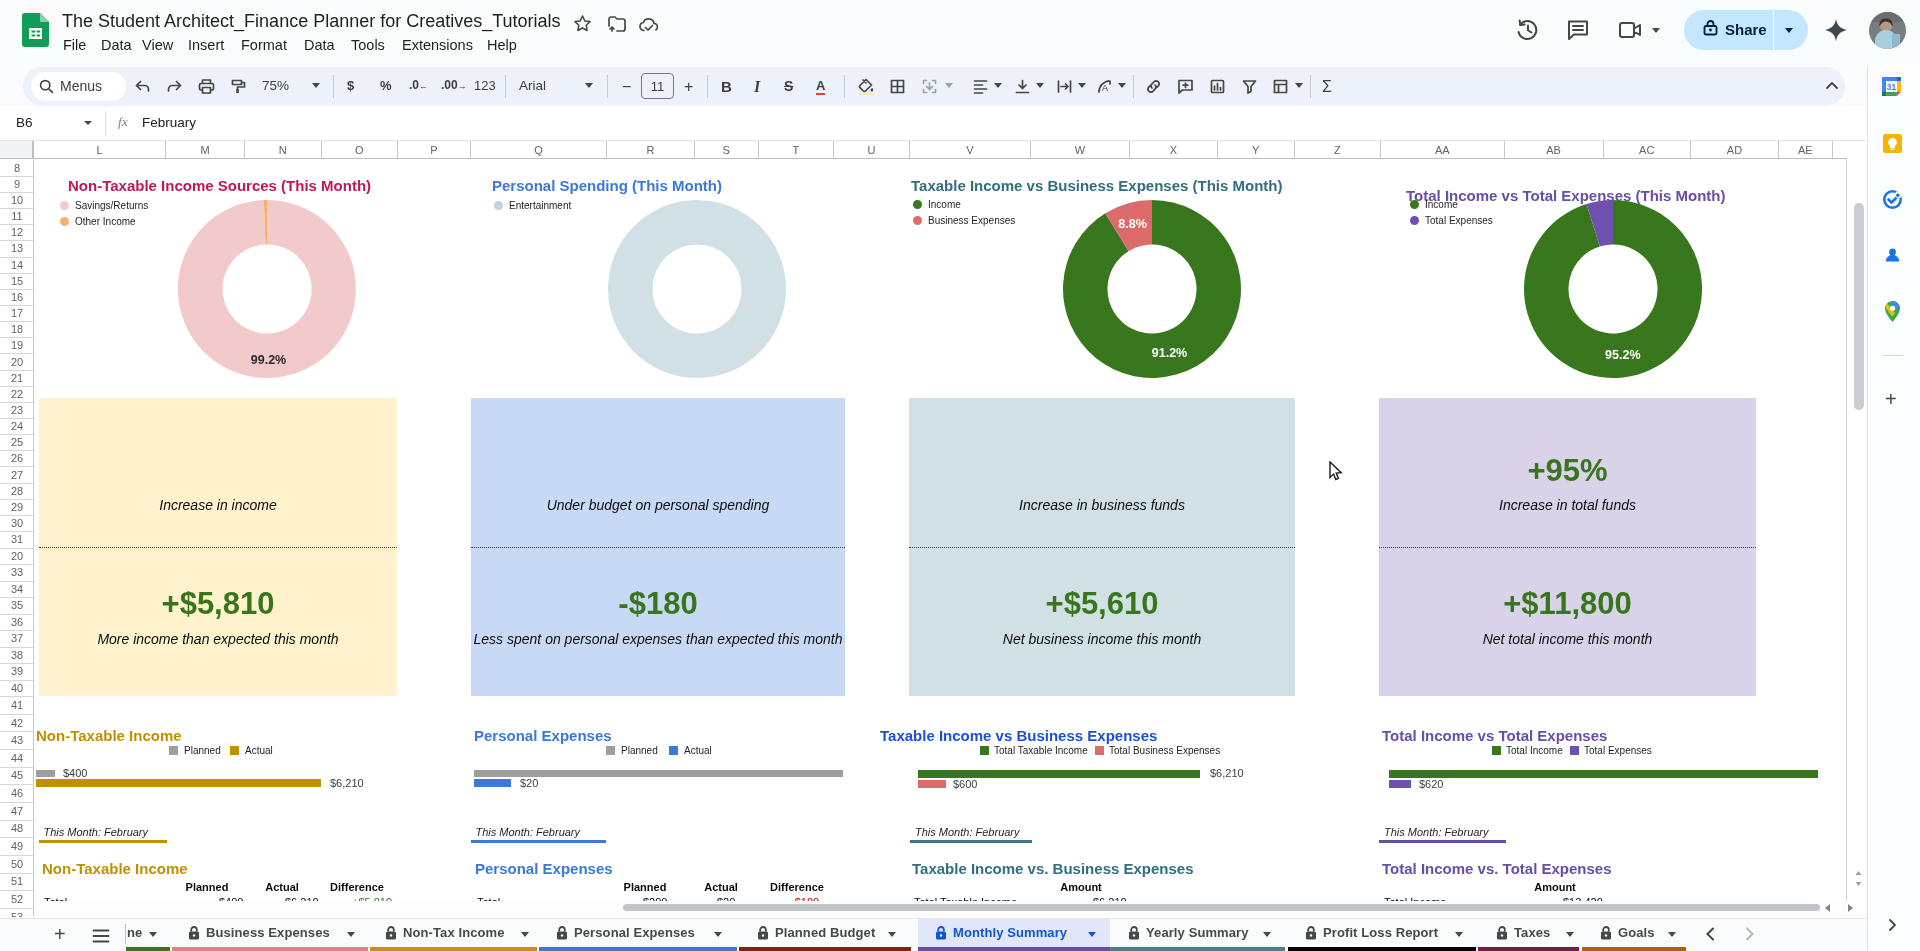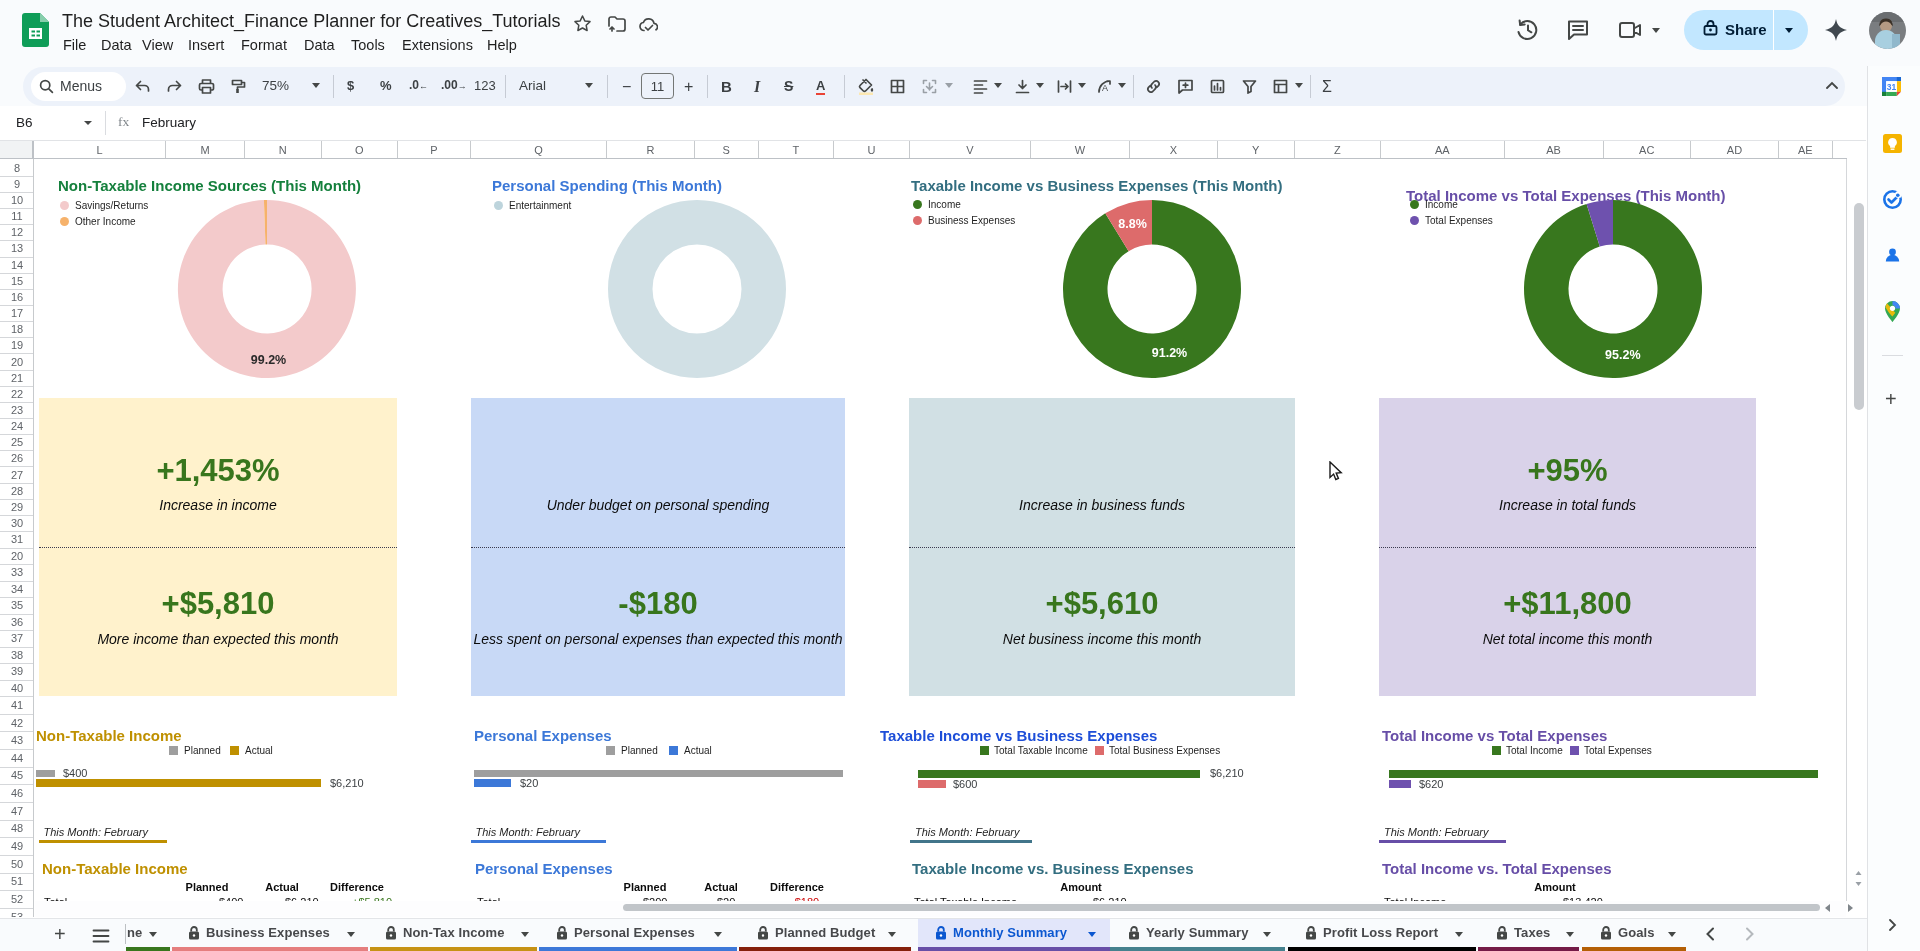--- a/index.html
+++ b/index.html
@@ -206,21 +206,21 @@
   <div class="tbt" style="left:1299px;font-size:16px;font-weight:normal">Σ</div>
   <svg class="abs" style="left:1803px;top:14px" width="12" height="8" viewBox="0 0 12 8">
       <path d="M1 7 l5 -5 5 5" stroke="#444746" stroke-width="1.8" fill="none" stroke-linecap="round"></path>
     </svg>
 </div>
 
 <div id="fbar">
   <div class="abs" style="left:16px;top:9px;font-size:13.5px;color:#202124">B6</div>
   <div class="caret" style="left:84px;top:15px;border-top-width:4.5px"></div>
   <div class="abs" style="left:105px;top:5px;width:1px;height:24px;background:#dadce0"></div>
-  <div class="abs" style="left:118px;top:8px;font-size:13.5px;color:#80868b;font-family:'Liberation Serif',serif">fx</div>
+  <div class="abs" style="left:118px;top:8px;font-size:13.5px;font-style:italic;color:#80868b;font-family:'Liberation Serif',serif">fx</div>
   <div class="abs" style="left:142px;top:9px;font-size:13.5px;color:#202124">February</div>
 </div>
 
 <div id="chead">
     <div class="ch" style="left:34px;width:132px">L</div>
 <div class="ch" style="left:166px;width:79px">M</div>
 <div class="ch" style="left:245px;width:76.5px">N</div>
 <div class="ch" style="left:321.5px;width:76.5px">O</div>
 <div class="ch" style="left:398px;width:73px">P</div>
 <div class="ch" style="left:471px;width:136px">Q</div>
@@ -329,21 +329,21 @@
 <div class="rn" style="top:643.7px">47</div>
 <div class="rn" style="top:661.4px">48</div>
 <div class="rn" style="top:679.0px">49</div>
 <div class="rn" style="top:696.7px">50</div>
 <div class="rn" style="top:714.3px">51</div>
 <div class="rn" style="top:732.0px">52</div>
 <div class="rn" style="top:749.6px">53</div>
 </div>
 <div id="gridR"></div>
 
-<div class="ctitle" style="left:58px;top:177px;color:#15803d">Non-Taxable Income Sources (This Month)</div>
+<div class="ctitle" style="left:68px;top:177px;color:#be185d">Non-Taxable Income Sources (This Month)</div>
 <div class="dot" style="left:60px;top:201px;background:#f3cacb"></div>
 <div class="leg" style="left:75px;top:201px">Savings/Returns</div>
 <div class="dot" style="left:60px;top:217px;background:#f6b26b"></div>
 <div class="leg" style="left:75px;top:217px">Other Income</div>
 <svg class="abs" style="left:174.5px;top:197px" width="184" height="184" viewBox="0 0 184 184">
     <path d="M92.00 3.00 A89 89 0 1 1 88.92 3.05 L90.46 47.53 A44.5 44.5 0 1 0 92.00 47.50 Z" fill="#f3cacb"></path>
     <path d="M88.92 3.05 A89 89 0 0 1 92.00 3.00 L92.00 47.50 A44.5 44.5 0 0 0 90.46 47.53 Z" fill="#f6b26b"></path>
     <text x="93.5" y="167" text-anchor="middle" font-size="12.5" font-weight="bold" fill="#2a2a2a" font-family="Liberation Sans, sans-serif">99.2%</text>
   </svg>
 <div class="ctitle" style="left:492px;top:177px;color:#3c78d8">Personal Spending (This Month)</div>
@@ -368,21 +368,20 @@
 <div class="leg" style="left:1425px;top:200px">Income</div>
 <div class="dot" style="left:1410px;top:216px;background:#6e51ae"></div>
 <div class="leg" style="left:1425px;top:216px">Total Expenses</div>
 <svg class="abs" style="left:1520.7px;top:196.5px" width="184" height="184" viewBox="0 0 184 184">
     <path d="M92.00 3.00 A89 89 0 1 1 65.56 7.02 L78.78 49.51 A44.5 44.5 0 1 0 92.00 47.50 Z" fill="#38771e"></path>
     <path d="M65.56 7.02 A89 89 0 0 1 92.00 3.00 L92.00 47.50 A44.5 44.5 0 0 0 78.78 49.51 Z" fill="#6e51ae"></path>
     <text x="101.79999999999995" y="161.5" text-anchor="middle" font-size="12.5" font-weight="bold" fill="#ffffff" font-family="Liberation Sans, sans-serif">95.2%</text>
   </svg>
 
 <div class="card" style="left:39px;width:358px;background:#fff2cc">
-  <div class="cbig" style="top:57px">+1,453%</div>
   <div class="csml" style="top:100px">Increase in income</div>
   <div class="cdot"></div>
   <div class="cbig" style="top:190px">+$5,810</div>
   <div class="csml" style="top:234px">More income than expected this month</div>
 </div>
 <div class="card" style="left:471px;width:374px;background:#c8d9f6">
   <div class="csml" style="top:100px">Under budget on personal spending</div>
   <div class="cdot"></div>
   <div class="cbig" style="top:190px">-$180</div>
   <div class="csml" style="top:234px">Less spent on personal expenses than expected this month</div>

